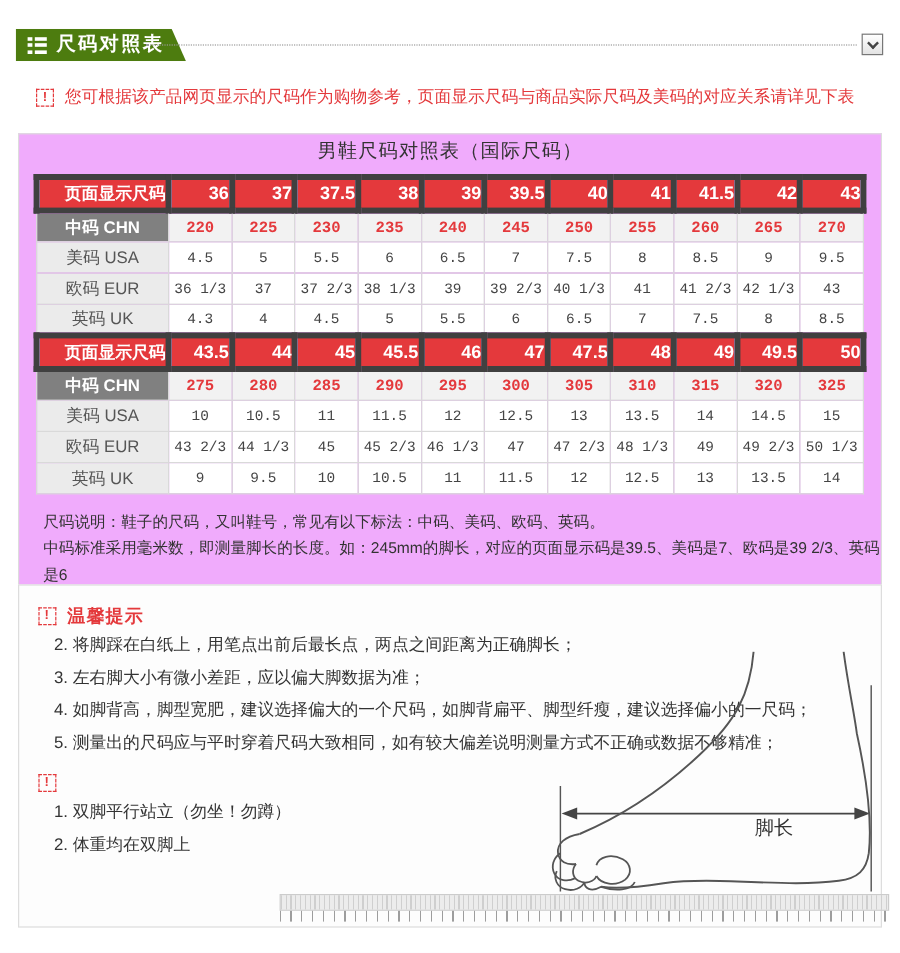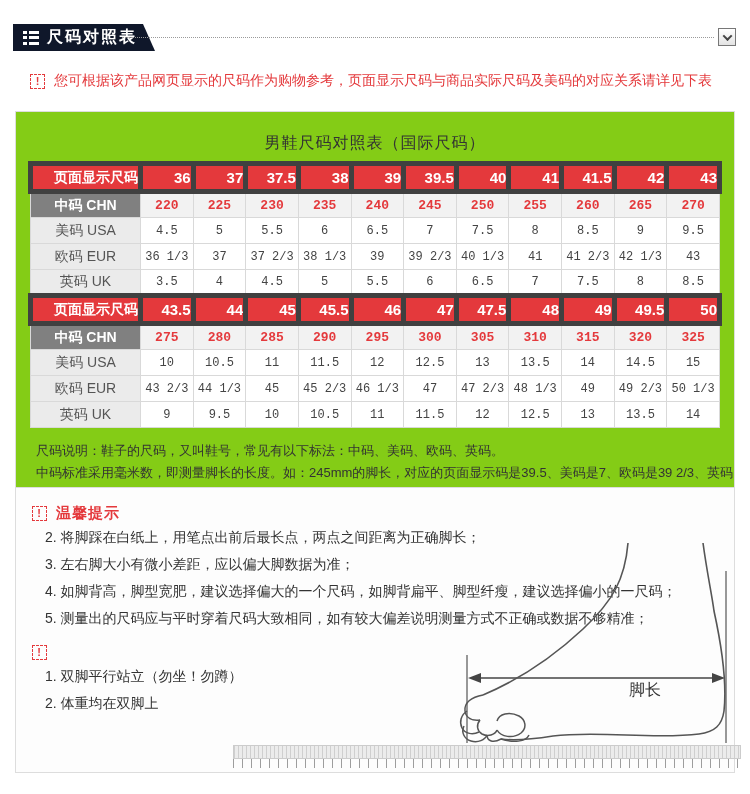--- a/index.html
+++ b/index.html
@@ -5,21 +5,21 @@
   * { margin:0; padding:0; box-sizing:border-box; }
   html,body { background:#fff; }
   body {
     width:750px; height:794px; position:relative;
     font-family:"Liberation Sans","DejaVu Sans",sans-serif;
     color:#333; overflow:hidden;
   }
   
   .hdr-badge {
     position:absolute; left:13px; top:24px; height:27px;
-    background:#0f172a; color:#fff; display:flex; align-items:center;
+    background:#4d7c0f; color:#fff; display:flex; align-items:center;
     padding:0 18px 0 10px; font-size:16px; font-weight:bold; letter-spacing:2px;
     clip-path:polygon(0 0, calc(100% - 12px) 0, 100% 100%, 0 100%);
   }
   .list-icon { width:16px; height:14px; margin-right:8px; display:flex; flex-direction:column; justify-content:space-between; }
   .list-icon i { display:flex; align-items:center; height:3px; }
   .list-icon i::before { content:""; width:4px; height:3px; background:#fff; margin-right:2px; }
   .list-icon i::after  { content:""; flex:1; height:3px; background:#fff; }
   .hdr-dots { position:absolute; left:122px; right:36px; top:37px; border-top:1px dotted #9a9a9a; }
   .collapse-btn {
     position:absolute; left:718px; top:28px; width:18px; height:18px;
@@ -28,21 +28,21 @@
   }
   .chev { width:7px; height:7px; border-right:2px solid #444; border-bottom:2px solid #444; transform:rotate(45deg) translate(-1px,-1px); }
   
   .notice { position:absolute; left:30px; top:72px; color:#e4393c; font-size:14px; display:flex; align-items:center; }
   .bang-icon {
     display:inline-flex; align-items:center; justify-content:center;
     width:15px; height:15px; border:1px dashed #e4393c; color:#e4393c;
     font-size:11px; font-weight:bold; margin-right:9px; flex:none;
   }
   
-  .box1 { position:absolute; left:15px; top:111px; width:720px; height:475px; border:1px solid #ddd; background:#84cc16; padding-top:18px; }
+  .box1 { position:absolute; left:15px; top:111px; width:720px; height:475px; border:1px solid #ddd; background:#f0abfc; padding-top:2px; }
   .tbl-title { text-align:center; font-size:16px; color:#333; height:31px; line-height:26px; letter-spacing:1px; }
   table.size { border-collapse:collapse; table-layout:fixed; width:694px; margin:0 auto; }
   table.size th, table.size td { border:1px solid #d9d9d9; text-align:center; height:26px; overflow:hidden; }
   table.size col.lab { width:110px; }
   tr.row-page th, tr.row-page td { background:#e4393c; border:5px solid #404040; color:#fff; height:28px;text-align:right; }
   tr.row-page th { font-size:14px; font-weight:bold; }
   tr.row-page td { font-size:15px; font-weight:bold; }
   tr.row-chn th { background:#808080; color:#fff; font-size:14px; font-weight:bold; }
   tr.row-chn td { background:#f2f2f2; color:#e4393c; font-size:13px; font-weight:bold; font-family:"Liberation Mono","DejaVu Sans Mono",monospace; }
   tr.row-plain th { background:#ebebeb; color:#555; font-size:14px; font-weight:normal; }
@@ -140,21 +140,21 @@
           <td>39</td>
           <td>39 2/3</td>
           <td>40 1/3</td>
           <td>41</td>
           <td>41 2/3</td>
           <td>42 1/3</td>
           <td>43</td>
         </tr>
         <tr class="row-plain">
           <th>英码 UK</th>
-          <td>3.5</td>
+          <td>4.3</td>
           <td>4</td>
           <td>4.5</td>
           <td>5</td>
           <td>5.5</td>
           <td>6</td>
           <td>6.5</td>
           <td>7</td>
           <td>7.5</td>
           <td>8</td>
           <td>8.5</td>

